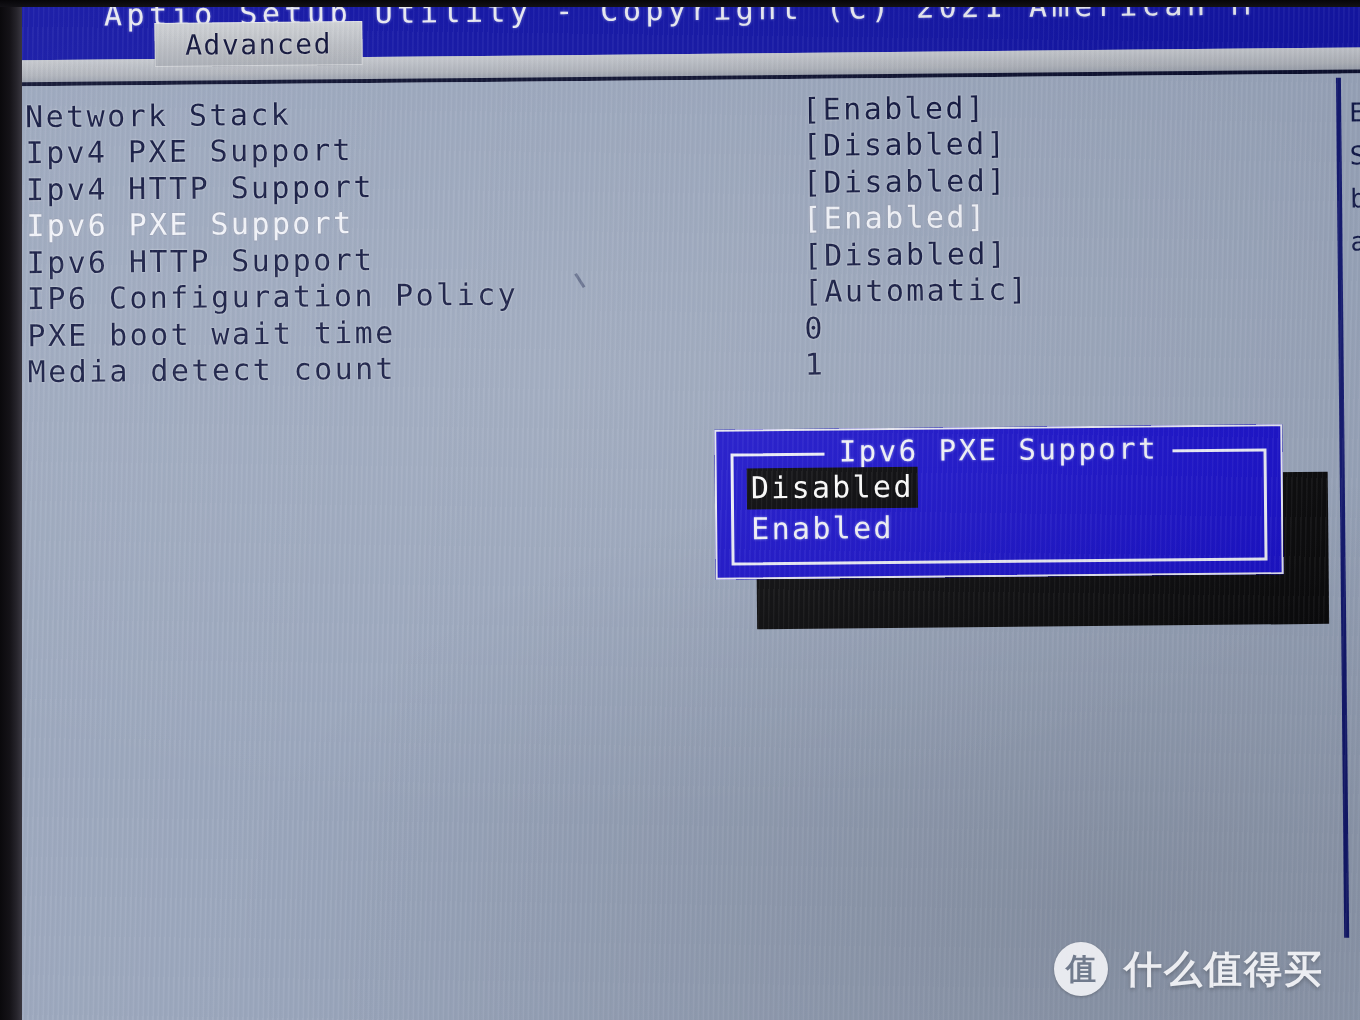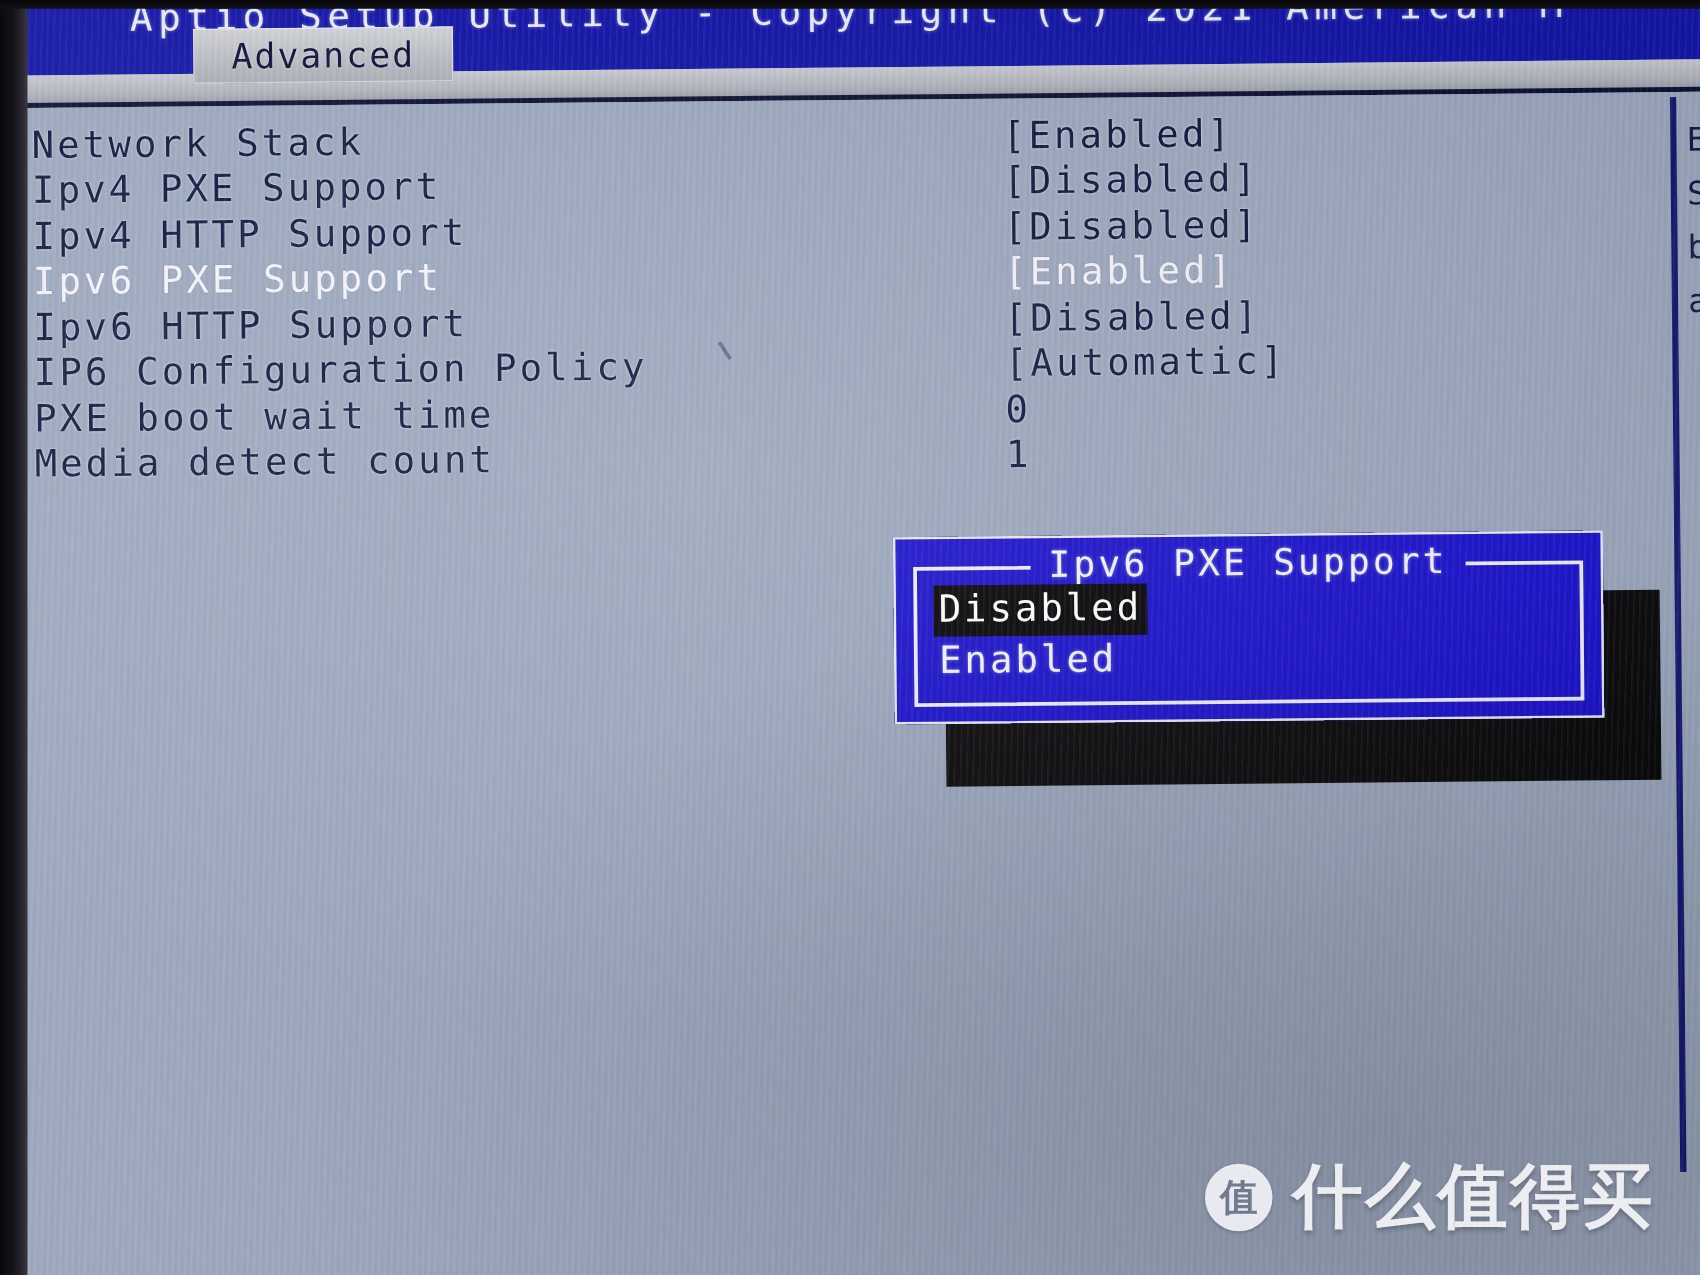--- a/index.html
+++ b/index.html
@@ -313,21 +313,21 @@
     align-items: center;
     justify-content: center;
     font-family: "DejaVu Sans", "Liberation Sans", sans-serif;
     font-size: 30px;
     font-weight: bold;
     box-shadow: 0 1px 3px rgba(0,0,0,0.25);
   }
   .wm-text {
     color: #f4f5f8;
     font-family: "DejaVu Sans", "Liberation Sans", sans-serif;
-    font-size: 56px;
+    font-size: 38px;
     font-weight: bold;
     letter-spacing: 2px;
     text-shadow: 0 2px 4px rgba(0,0,0,0.28);
   }
 </style>
 </head>
 <body>
 
 <div id="photo">
 

